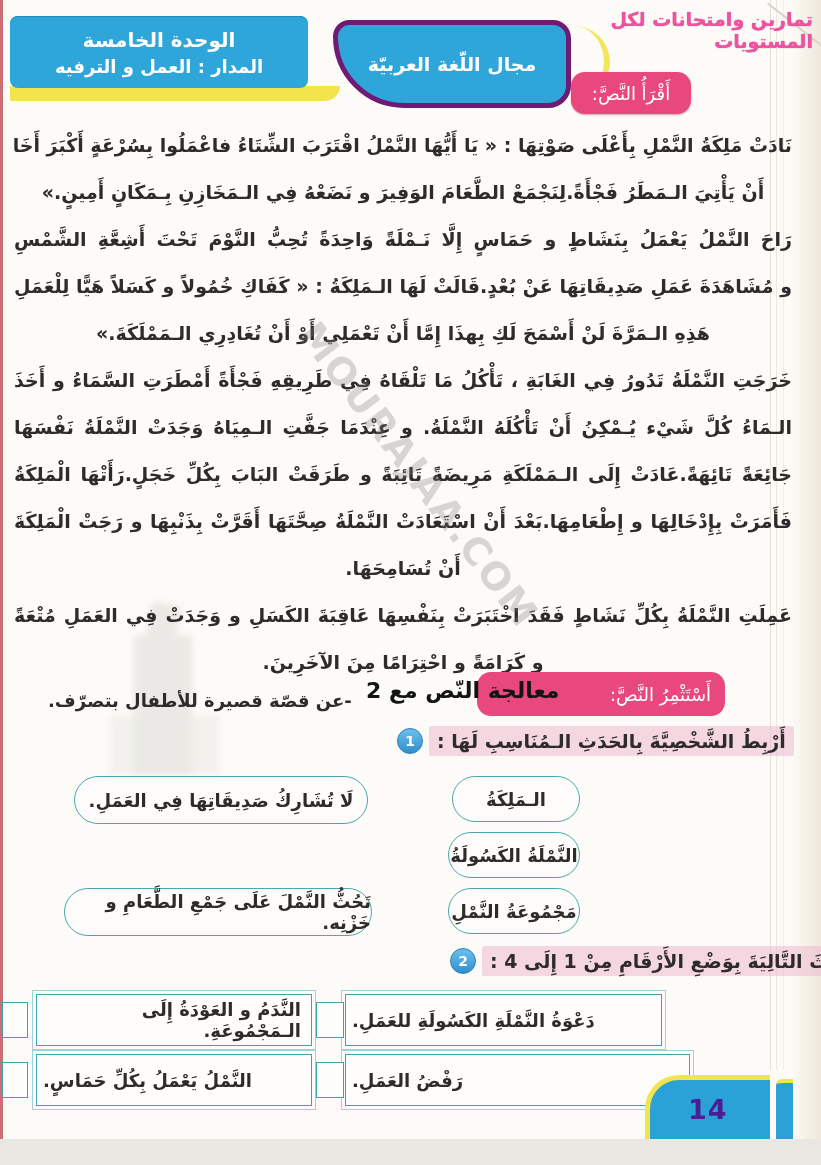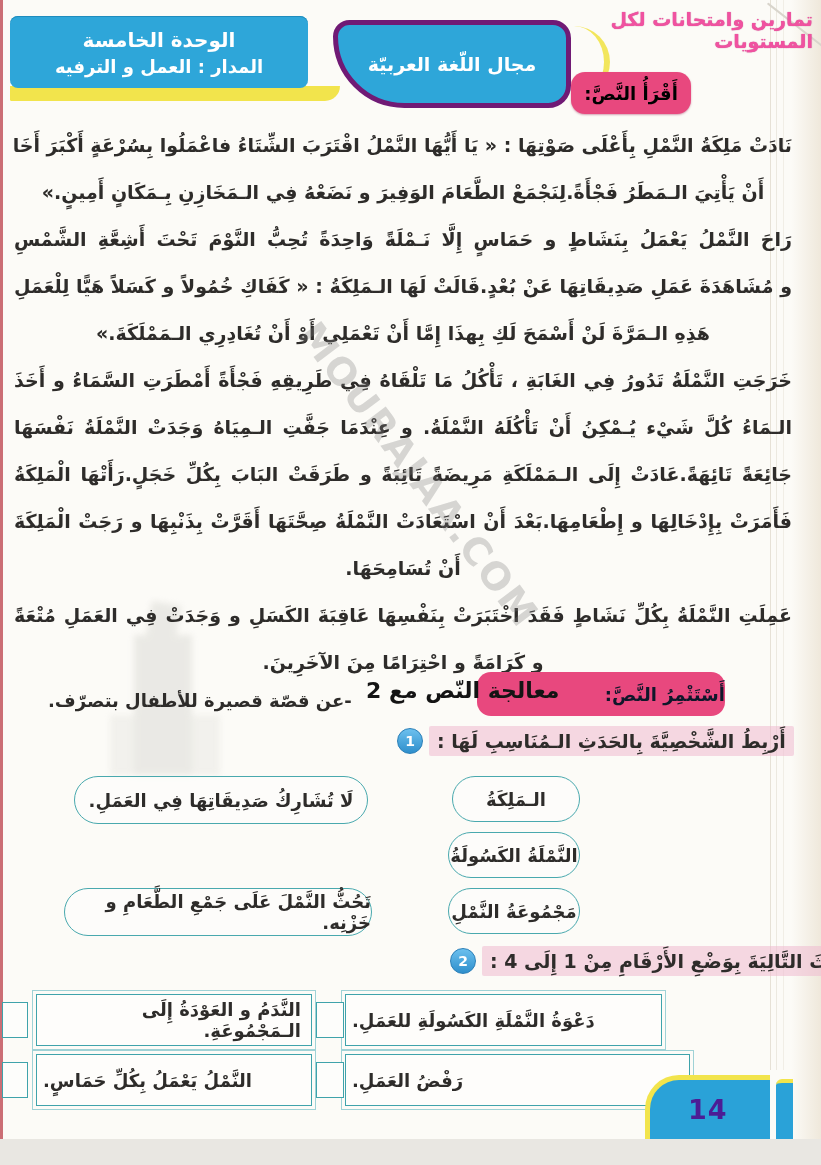--- a/index.html
+++ b/index.html
@@ -30,38 +30,38 @@
       border-radius:0 0 60px 6px;}
   .subject-banner{left:333px;top:20px;width:228px;height:78px;background:#2ea6d9;
       border:5px solid #701a75;border-radius:22px 24px 30px 95px;
       display:flex;align-items:center;justify-content:center;}
   .subject-banner span{color:#fff;font-size:19px;font-weight:bold;direction:rtl;}
   .yellow-arc{left:548px;top:26px;width:56px;height:72px;border:0;
       border-right:6px solid #f2e44c;border-radius:0 60px 60px 0;opacity:.9;}
   .read-badge{left:571px;top:72px;width:120px;height:42px;background:#e8487e;
       border-radius:14px;display:flex;align-items:center;justify-content:center;
       box-shadow:0 1px 2px rgba(150,30,80,.4);}
-  .read-badge span{color:#000000;font-size:18px;font-weight:bold;direction:rtl;}
+  .read-badge span{color:#ffffff;font-size:18px;font-weight:normal;direction:rtl;}
 
   
   .watermark{left:325px;top:314px;font-size:38px;font-weight:bold;letter-spacing:2px;
       color:rgba(125,125,125,.30);transform:rotate(53deg);transform-origin:0 0;
       white-space:nowrap;z-index:3;}
 
   
   .passage{left:14px;top:122px;width:778px;height:566px;direction:rtl;overflow:hidden;}
   .pline{height:47px;line-height:47px;font-size:19px;font-weight:bold;white-space:nowrap;}
   .pline.full{text-align:justify;text-align-last:justify;}
   .pline.center{text-align:center;}
 
   .attribution{left:48px;top:690px;font-size:18px;font-weight:bold;direction:rtl;}
   .invest-badge{left:477px;top:672px;width:248px;height:44px;background:#e8487e;
       border-radius:14px;z-index:1;display:flex;align-items:center;justify-content:flex-end;
       padding:0;box-sizing:border-box;}
-  .invest-badge span{color:#0f172a;font-size:18px;font-weight:bold;direction:rtl;}
+  .invest-badge span{color:#ffffff;font-size:18px;font-weight:normal;direction:rtl;margin-right:14px;}
   .invest-title{left:366px;top:678px;font-size:22px;font-weight:bold;direction:rtl;z-index:2;color:#141414;}
 
   
   .ex-header{display:flex;align-items:center;gap:6px;direction:ltr;z-index:2;}
   .num-circle{width:24px;height:24px;border-radius:50%;flex:0 0 24px;
       background:linear-gradient(#6cc0ee,#2f8fcc);border:1px solid #2a7fb8;
       color:#fff;font-size:14px;font-weight:bold;display:flex;align-items:center;justify-content:center;}
   .ex-header .txt{direction:rtl;font-size:19px;font-weight:bold;
       background:rgba(238,186,208,.55);padding:4px 8px;border-radius:2px;white-space:nowrap;}
   .ex1-header{left:397px;top:726px;}

